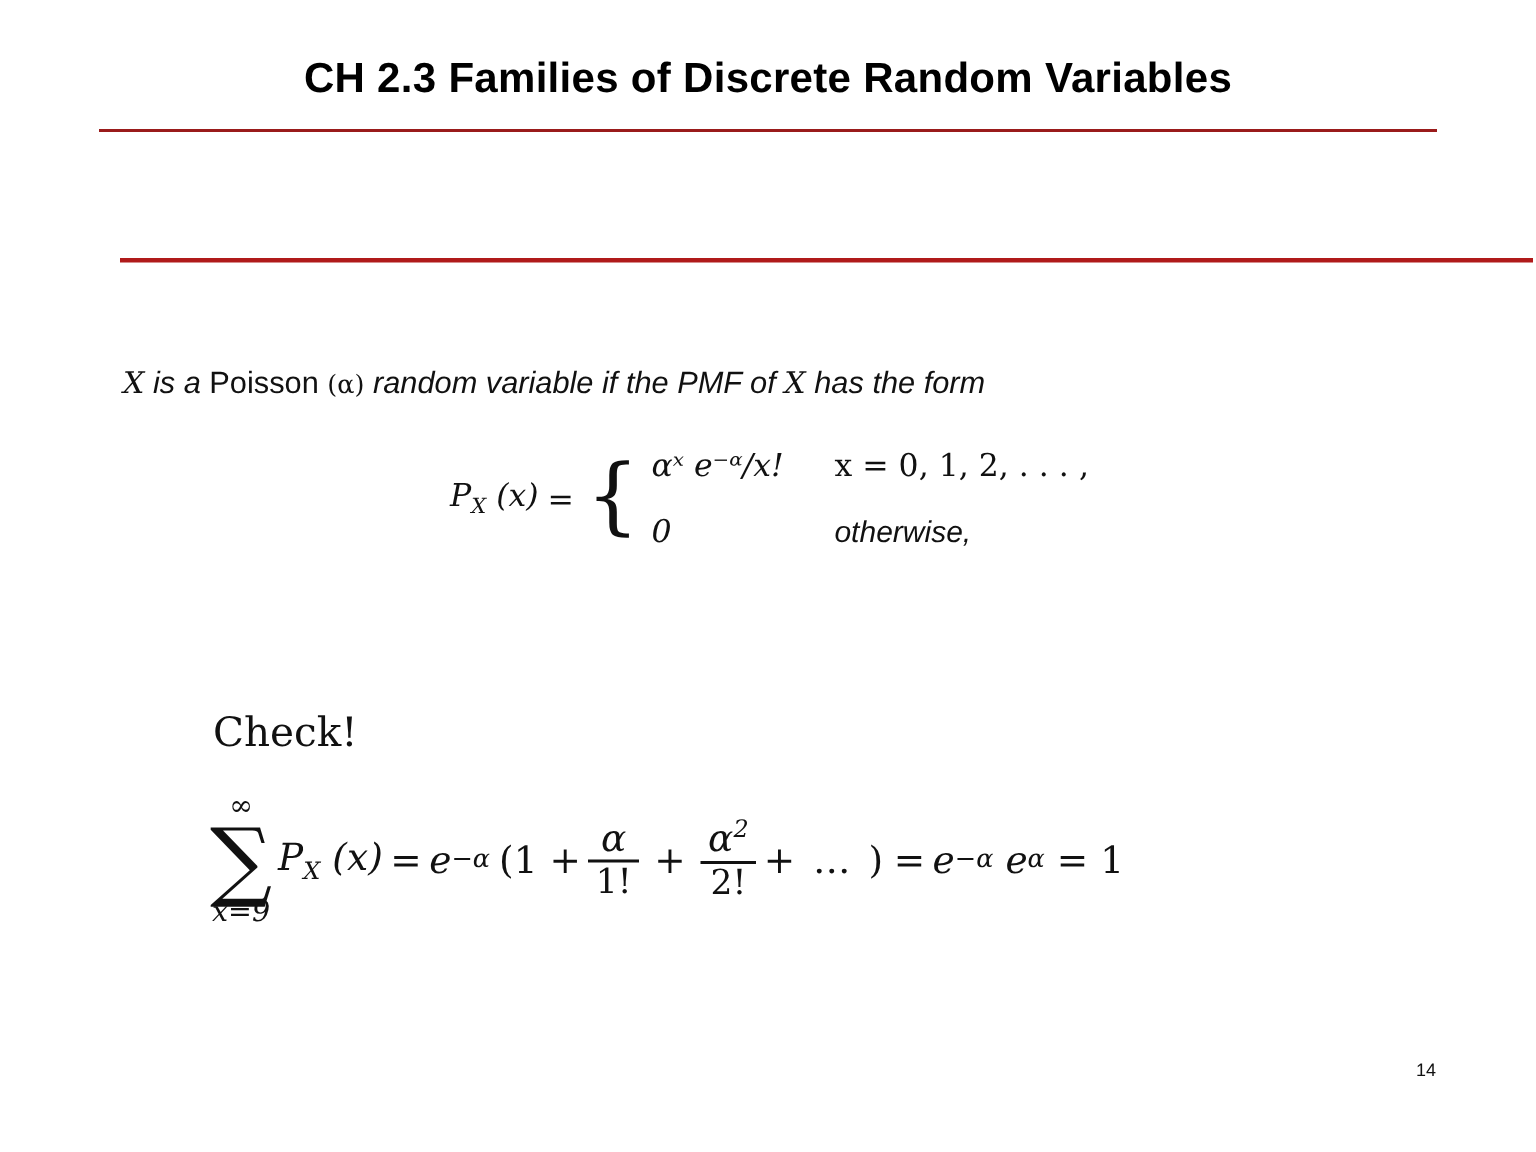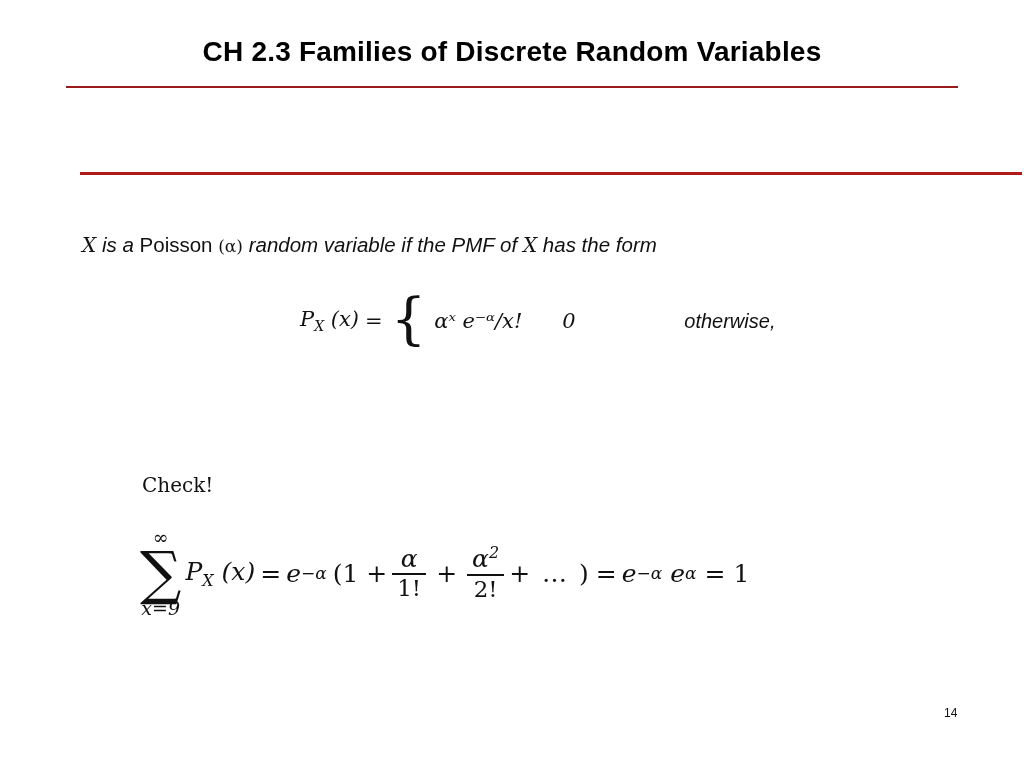--- a/index.html
+++ b/index.html
@@ -71,21 +71,21 @@
   }
 
   
   .body-text {
     position: absolute;
     font-size: 20.5px;
     font-style: italic;
     color: #111111;
     white-space: nowrap;
   }
-  .body-1 { top: 233px; left: 82px; }
+  .body-1 { top: 243px; left: 82px; }
   .body-2 { top: 380px; left: 82px; }
 
   .mathvar {
     font-family: "DejaVu Serif", serif;
     font-style: italic;
     font-size: 20px;
   }
   .mathvar-sm {
     font-family: "DejaVu Serif", serif;
     font-style: italic;
@@ -121,23 +121,23 @@
   .brace {
     font-size: 56px;
     line-height: 46px;
     font-family: "DejaVu Serif", serif;
     font-weight: 300;
     margin-right: 8px;
     transform: translateY(-2px);
   }
   .cases {
     display: flex;
-    flex-direction: row;
+    flex-direction: column;
     justify-content: center;
-    gap: 6px;
+    gap: 20px;
   }
   .case-row {
     display: flex;
     align-items: baseline;
     white-space: nowrap;
   }
   .case-expr {
     font-style: italic;
     width: 122px;
   }
@@ -149,21 +149,21 @@
     font-family: "Liberation Sans", sans-serif;
     font-size: 20px;
   }
 
   
   .check-word {
     position: absolute;
     top: 473px;
     left: 142px;
     font-family: "DejaVu Serif", serif;
-    font-size: 20px;
+    font-size: 27px;
     color: #111111;
   }
 
   
   .sum-eq {
     position: absolute;
     top: 528px;
     left: 140px;
     display: flex;
     align-items: center;
@@ -276,20 +276,21 @@
     <span>has the form</span>
   </div>
 
   <div class="pmf">
     <span class="lhs"><span>P</span><sub>X</sub> <span>(x)</span></span>
     <span class="eq">=</span>
     <span class="brace">{</span>
     <span class="cases">
       <span class="case-row">
         <span class="case-expr">αˣ e⁻ᵅ/x!</span>
+        <span class="case-cond">x = 0, 1, 2, . . . ,</span>
       </span>
       <span class="case-row">
         <span class="case-expr">0</span>
         <span class="case-cond ital">otherwise,</span>
       </span>
     </span>
   </div>
 
 
   <div class="check-word">Check!</div>

